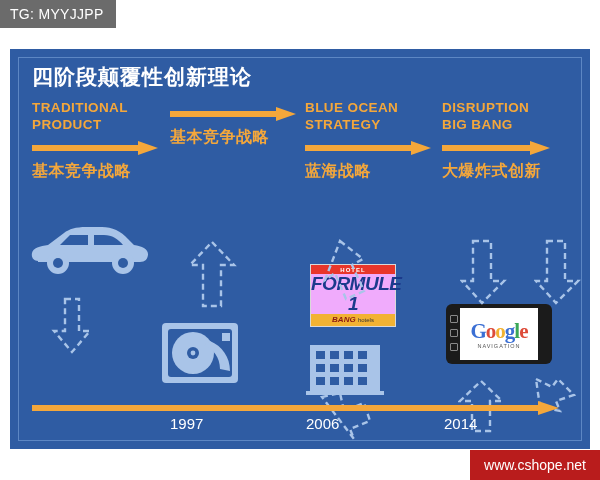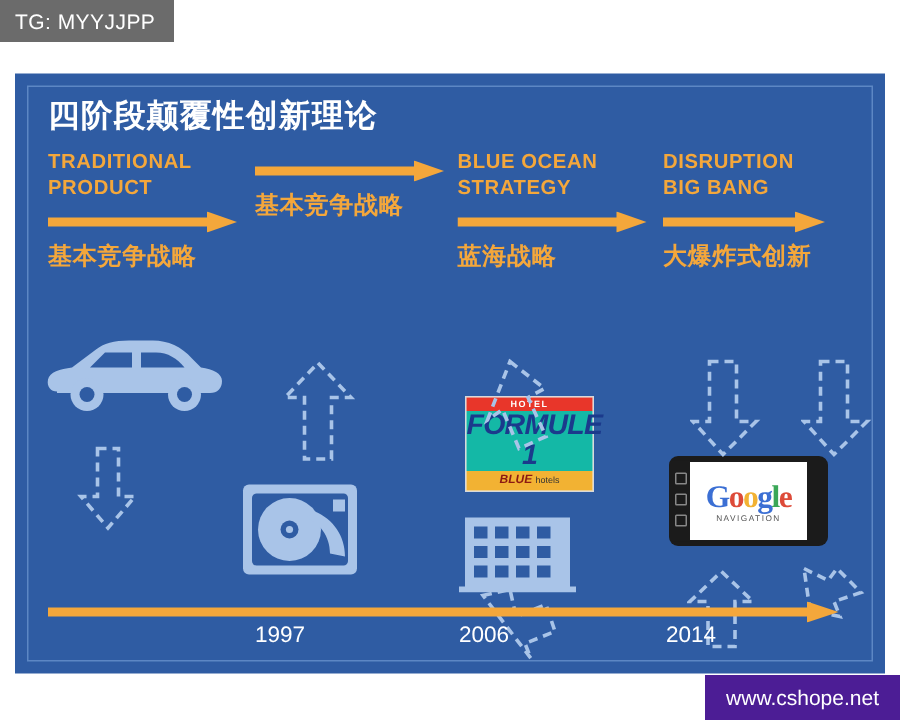--- a/index.html
+++ b/index.html
@@ -27,21 +27,21 @@
     color: #ffffff;
     font-size: 14px;
     padding: 6px 12px 6px 10px;
     letter-spacing: 0.3px;
     z-index: 10;
   }
   
   .watermark {
     position: absolute;
     right: 0; bottom: 0;
-    background: #4c1d95;
+    background: #b91c1c;
     color: #ffffff;
     font-size: 14px;
     padding: 7px 14px;
     z-index: 10;
   }
   
   .slide {
     position: absolute;
     left: 10px; top: 49px;
     width: 580px; height: 400px;
@@ -131,21 +131,21 @@
     padding: 1px 0 0 0;
     line-height: 8px;
   }
   .f1-main {
     color: #1b3a8c;
     font-size: 19px;
     font-weight: bold;
     font-style: italic;
     letter-spacing: -0.5px;
     line-height: 20px;
-    background: #14b8a6;
+    background: #f0abfc;
   }
   .f1-bot {
     background: #f2b233;
     color: #8c1a12;
     font-size: 8px;
     font-weight: bold;
     font-style: italic;
     line-height: 11px;
   }
   .f1-bot .hotels {
@@ -296,21 +296,21 @@
           <rect x="52" y="38" width="9" height="8"></rect>
         </g>
         <rect x="0" y="52" width="78" height="4" fill="#a9c4e8"></rect>
       </svg>
     </div>
 
     <div class="f1" style="left:300px; top:215px;">
       <div class="f1-top">HOTEL</div>
       <div class="f1-main">FORMULE 1</div>
       <div class="f1-bot">
-        <span>BLUE</span>
+        <span>BANG</span>
         <span class="hotels">hotels</span>
       </div>
     </div>
 
     <div class="phone" style="left:436px; top:255px; width:106px; height:60px;">
       <div class="phone-screen">
         <div class="g-logo">
           <span class="g-b">G</span><span class="g-r">o</span><span class="g-y">o</span><span class="g-b">g</span><span class="g-g">l</span><span class="g-r">e</span>
         </div>
         <div class="g-sub">NAVIGATION</div>

